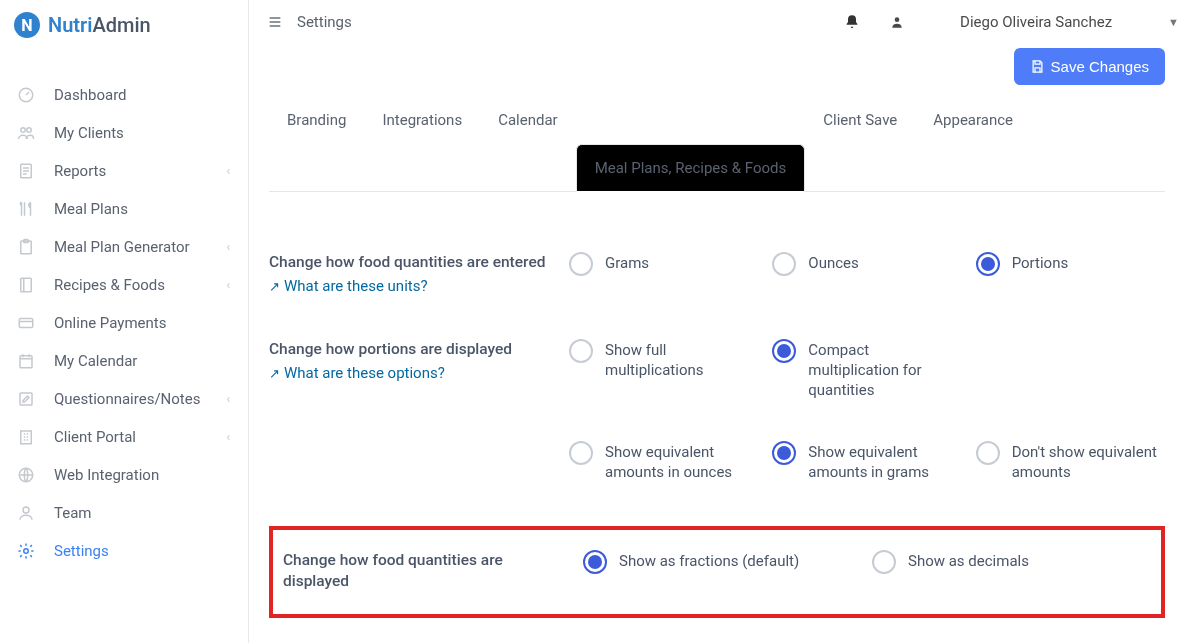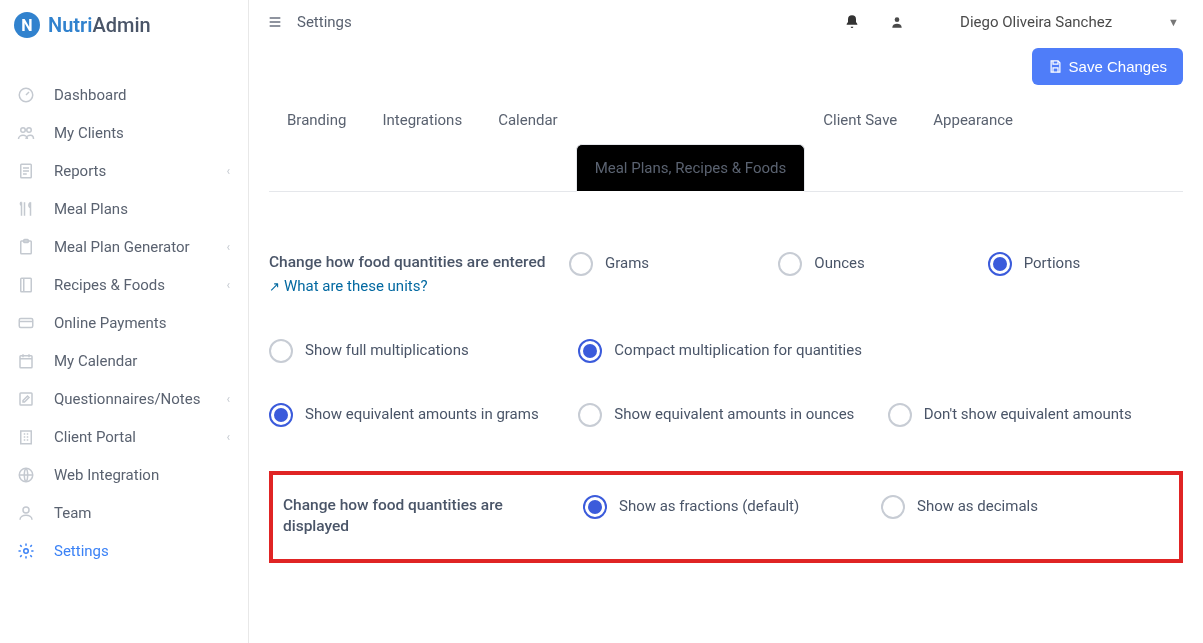--- a/index.html
+++ b/index.html
@@ -92,21 +92,21 @@
     .topbar .user { color: #4a4a4a; display: flex; align-items: center; gap: 48px; }
     .topbar .user .u-icon { margin-right: 8px; }
     .topbar .user .caret { margin-left: 8px; font-size: 11px; color: #777; }
 
     
     .main {
       position: absolute;
       left: 249px; top: 44px;
       right: 0;
       bottom: 0;
-      padding: 4px 20px 0 20px;
+      padding: 4px 38px 0 20px;
     }
     .save-row {
       display: flex;
       justify-content: flex-end;
       margin-bottom: 12px;
     }
     .save-btn {
       background: #4f7df9;
       color: #fff;
       border: none;
@@ -411,37 +411,41 @@
           <span class="opt-label">Ounces</span>
         </div>
         <div class="option">
           <span class="radio selected"></span>
           <span class="opt-label">Portions</span>
         </div>
       </div>
     </div>
 
     <div class="setting-row">
+      <div class="setting-label">
+        <h4>Change how portions are displayed</h4>
+        <a href="#"><span class="ext-icon">↗</span><span>What are these options?</span></a>
+      </div>
       <div class="options">
         <div class="option">
           <span class="radio"></span>
           <span class="opt-label">Show full multiplications</span>
         </div>
         <div class="option">
           <span class="radio selected"></span>
           <span class="opt-label">Compact multiplication for quantities</span>
         </div>
         <div></div>
         <div class="option">
+          <span class="radio"></span>
+          <span class="opt-label">Show equivalent amounts in ounces</span>
+        </div>
+        <div class="option">
           <span class="radio selected"></span>
           <span class="opt-label">Show equivalent amounts in grams</span>
-        </div>
-        <div class="option">
-          <span class="radio"></span>
-          <span class="opt-label">Show equivalent amounts in ounces</span>
         </div>
         <div class="option">
           <span class="radio"></span>
           <span class="opt-label">Don't show equivalent amounts</span>
         </div>
       </div>
     </div>
 
     <div class="highlight-box">
       <div class="setting-label">

